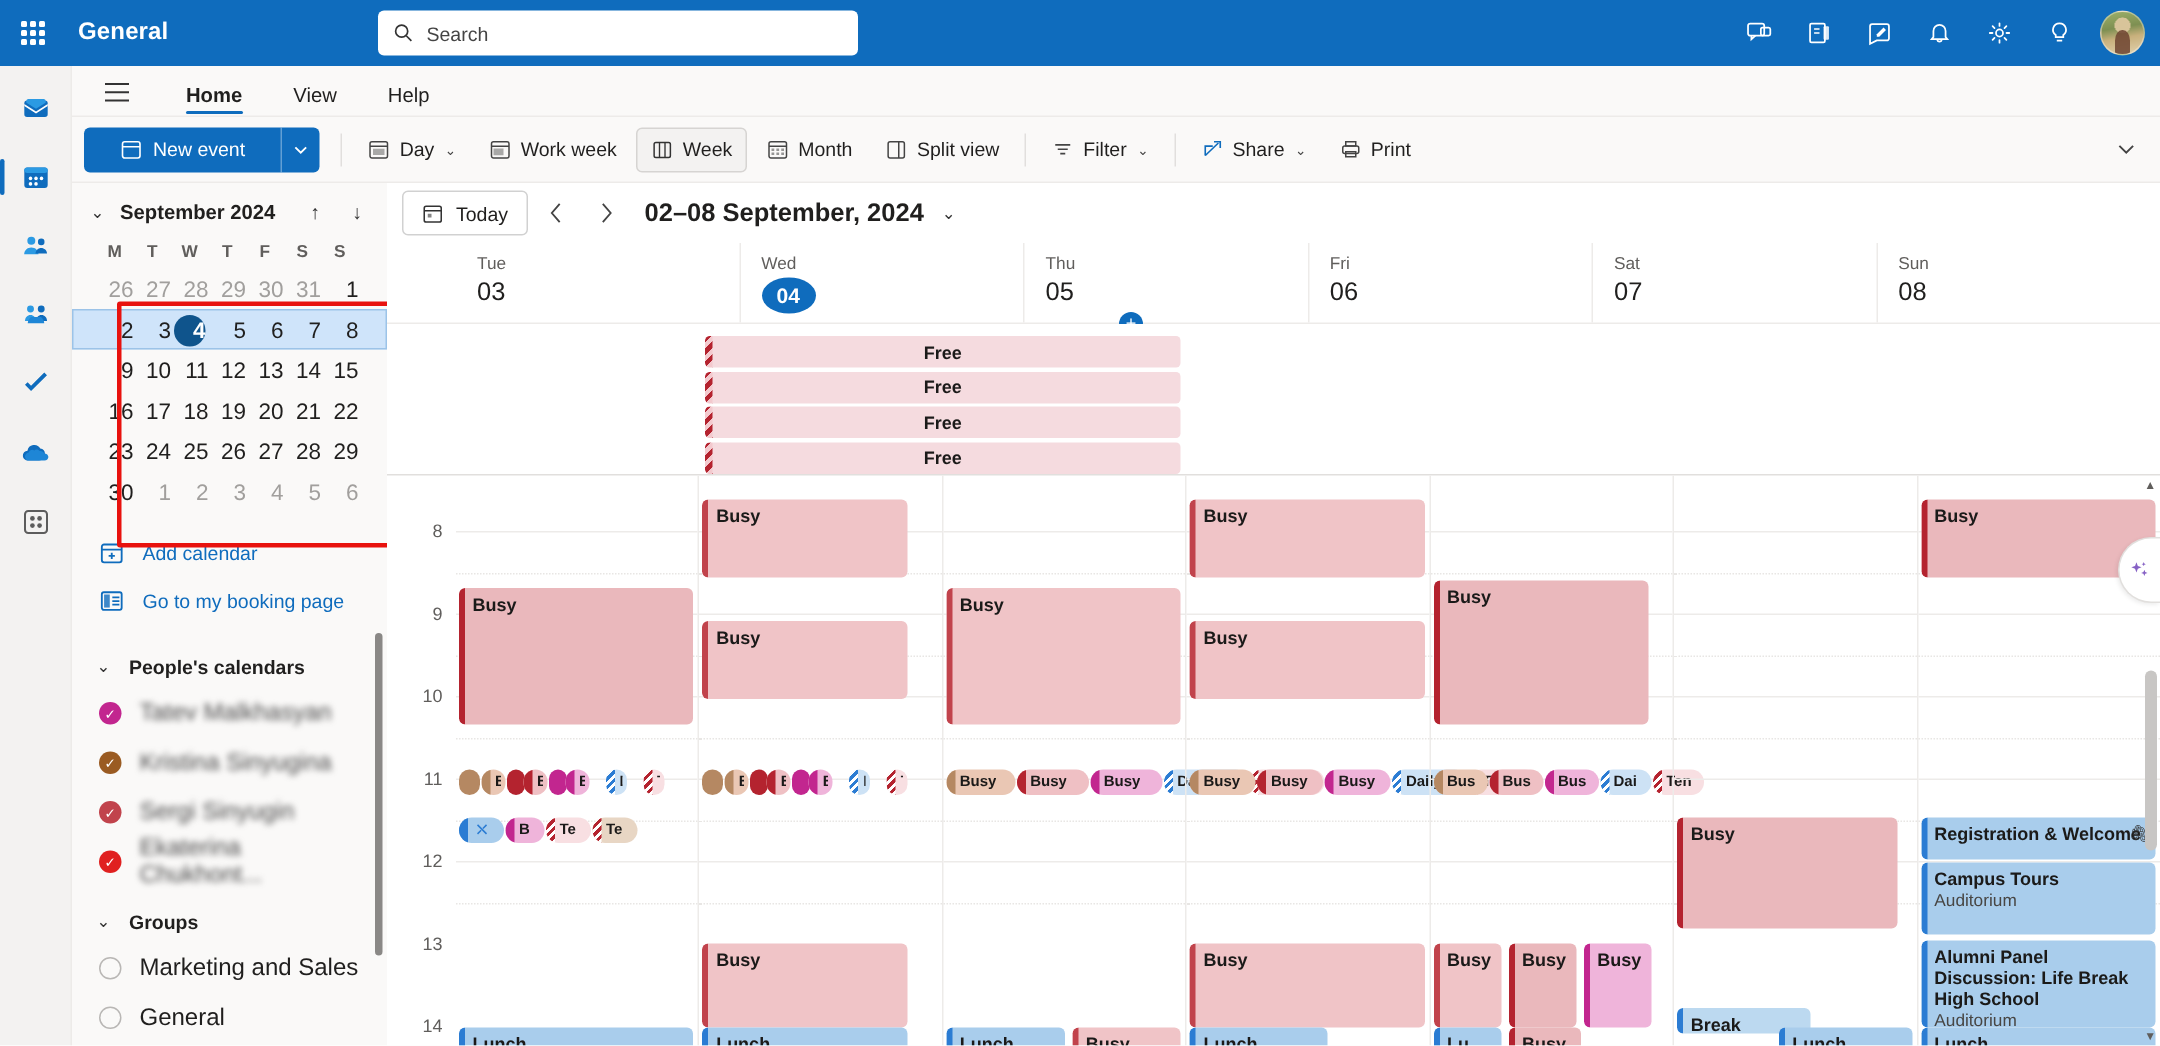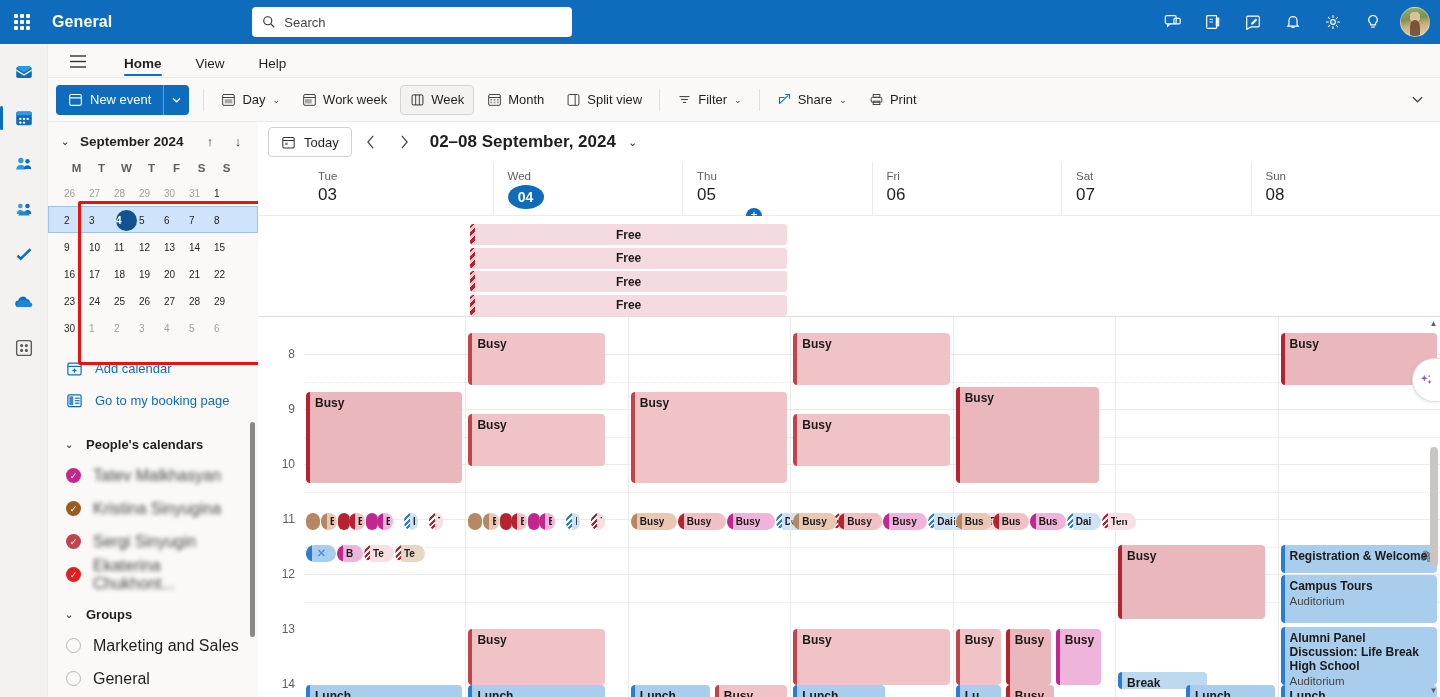--- a/index.html
+++ b/index.html
@@ -83,21 +83,21 @@
 
   
   .ribbon {
     height:44px; flex:0 0 44px; display:flex; align-items:center; gap:4px;
     padding:0 8px; background:#faf9f8; border-bottom:1px solid #edebe9; position:relative;
   }
   .newevent {
     display:flex; height:30px; border-radius:4px; overflow:hidden; cursor:pointer;
     background:#0f6cbd; color:#fff; margin-right:6px;
   }
-  .newevent .lbl { display:flex; align-items:center; gap:7px; padding:0 12px; font-size:13px; }
+  .newevent .lbl { display:flex; align-items:center; gap:7px; padding:0 24px; font-size:13px; }
   .newevent .split { width:26px; display:flex; align-items:center; justify-content:center; border-left:1px solid rgba(255,255,255,.35); }
   .vsep { width:1px; height:22px; background:#e1dfdd; margin:0 4px; }
   .cmd {
     display:flex; align-items:center; gap:6px; height:30px; padding:0 9px;
     border-radius:4px; cursor:pointer; font-size:13px; color:#201f1e; white-space:nowrap;
   }
   .cmd.sel { background:#f3f2f1; border:1px solid #d6d4d2; }
   .chev { font-size:9px; color:#444; margin-left:1px; }
   .ribbon-collapse { margin-left:auto; width:30px; display:flex; align-items:center; justify-content:center; cursor:pointer; }
 
@@ -110,21 +110,21 @@
   }
   .mc-head { display:flex; align-items:center; gap:8px; padding:8px 10px 6px 10px; }
   .mc-head .caret { font-size:11px; color:#333; cursor:pointer; width:14px; text-align:center; }
   .mc-title { font-size:13.5px; font-weight:600; flex:1 1 auto; }
   .mc-arrow { width:20px; text-align:center; cursor:pointer; font-size:13px; color:#333; }
   .mc-grid { display:grid; grid-template-columns:repeat(7,25px); gap:0; padding:2px 12px 0 16px; }
   .mc-dow {
     height:22px; line-height:22px; text-align:center; font-size:11.5px; color:#605e5c; font-weight:600;
   }
   .mc-day {
-    height:25px; line-height:25px; text-align:left; font-size:10px; color:#201f1e; cursor:pointer;
+    height:25px; line-height:25px; text-align:right; font-size:15px; color:#201f1e; cursor:pointer;
     position:relative;
   }
   .mc-day.dim { color:#a19f9d; }
   .mc-week-sel { background:#cfe4fa; }
   .mc-day.today {
     color:#fff;
   }
   .mc-day.today span {
     display:block; width:21px; height:21px; line-height:21px; margin:2px auto 0;
     background:#0f548c; border-radius:50%; color:#fff; font-weight:600;

